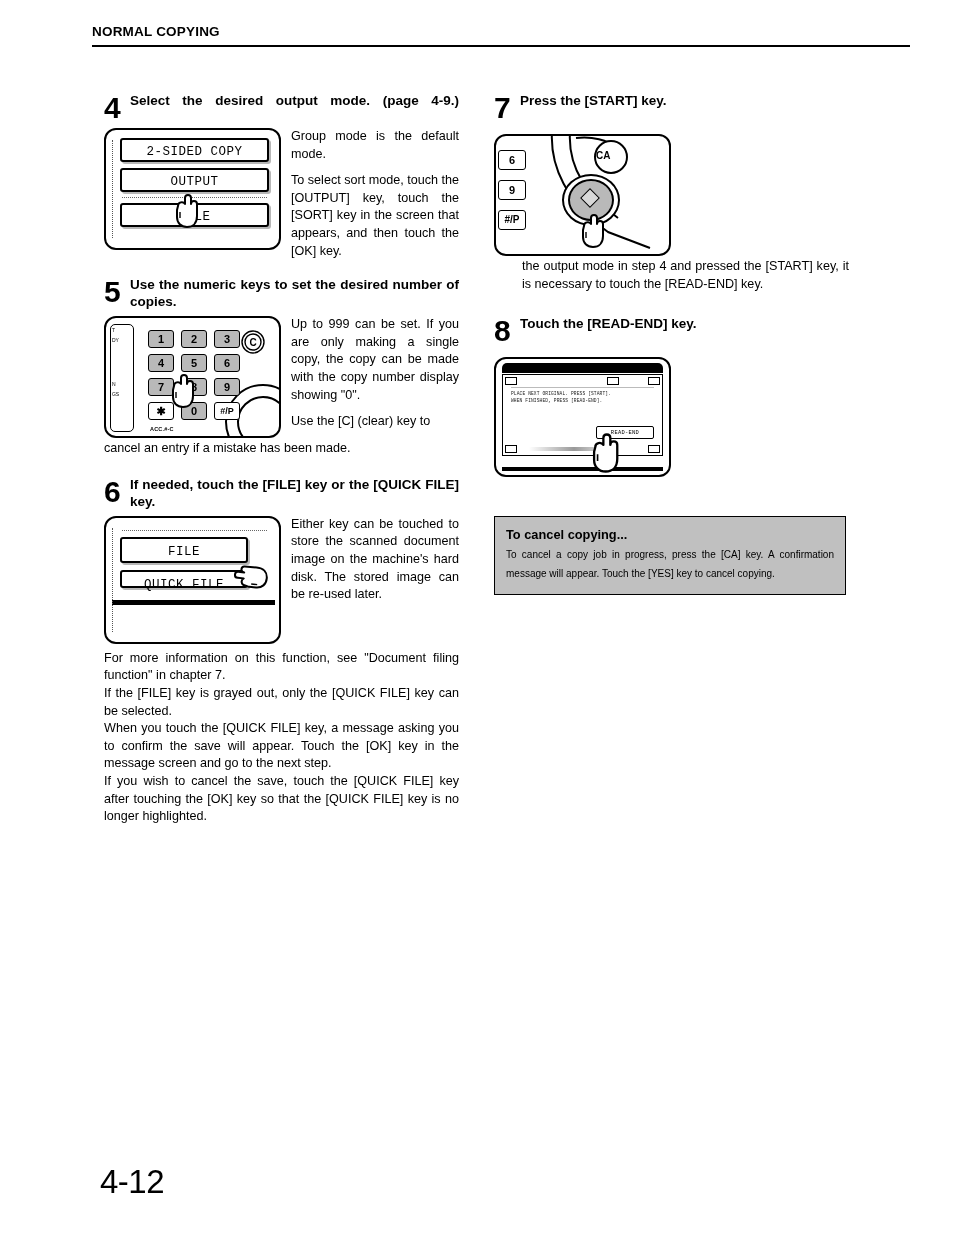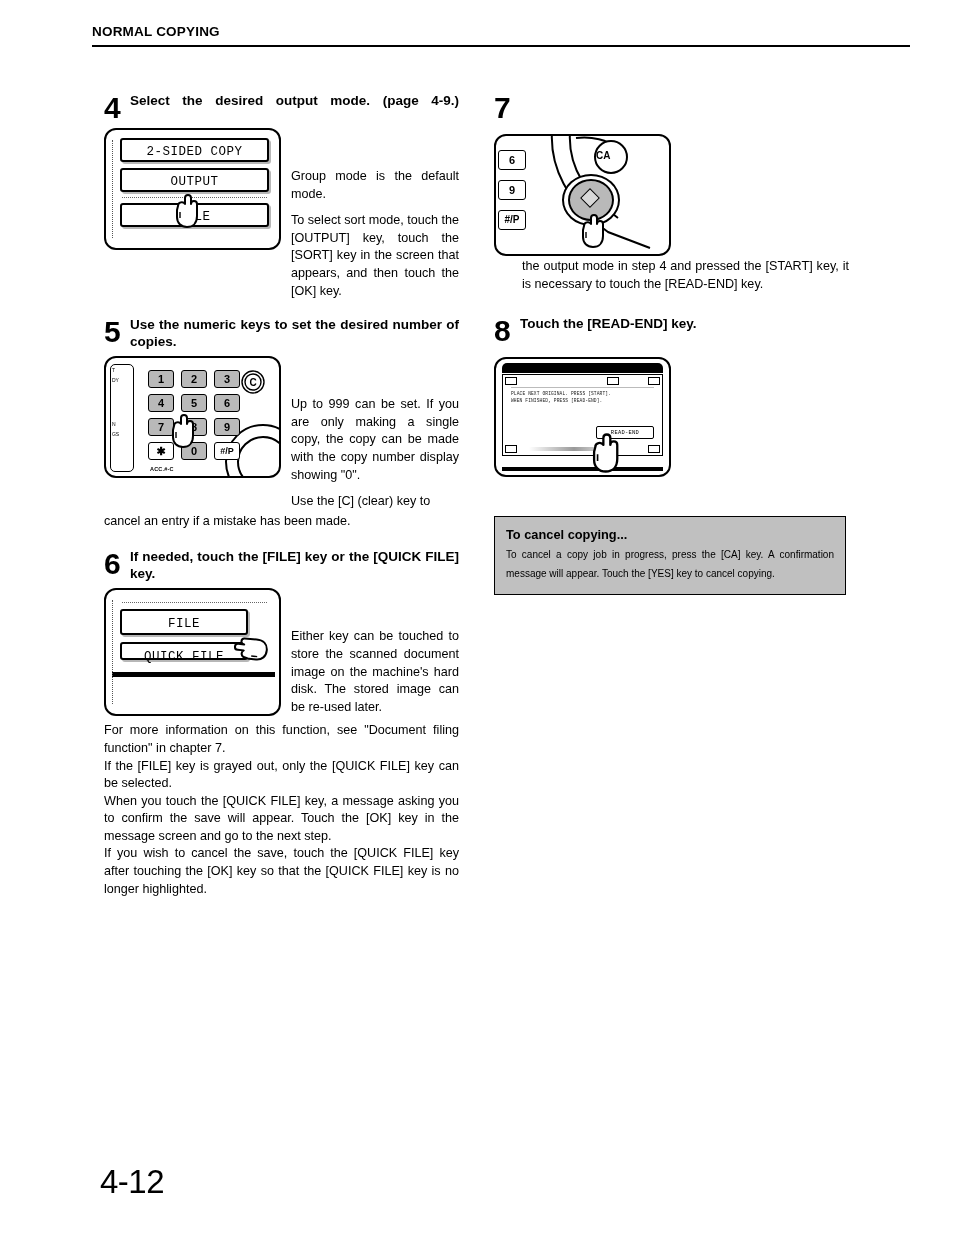--- a/index.html
+++ b/index.html
@@ -91,21 +91,20 @@
   
   .fig-row {
     display: flex;
     align-items: flex-start;
     margin-top: 6px;
   }
   .fig-row .fig-cell { flex: 0 0 auto; }
   .fig-row .txt-cell {
     flex: 1 1 auto;
     padding-left: 10px;
-    margin-top: 40px;
   }
   .below-text {
     font-size: 12.6px;
     line-height: 17.6px;
     text-align: justify;
   }
   .below-text p { margin: 0; }
 
   
   .panel {
@@ -573,20 +572,21 @@
     </div>
   </div>
 
 </div>
 
 <div class="col-right">
 
   <div class="step">
     <div class="step-head">
       <div class="step-num">7</div>
+      <div class="step-title">Press the [START] key.</div>
     </div>
 
     <div class="fig-row" style="margin-top:12px;">
       <div class="fig-cell">
         <div class="panel start-panel">
           <div class="sk-key k1">6</div>
           <div class="sk-key k2">9</div>
           <div class="sk-key k3">#/P</div>
 
           <svg class="sk-curve" viewBox="0 0 110 120">

